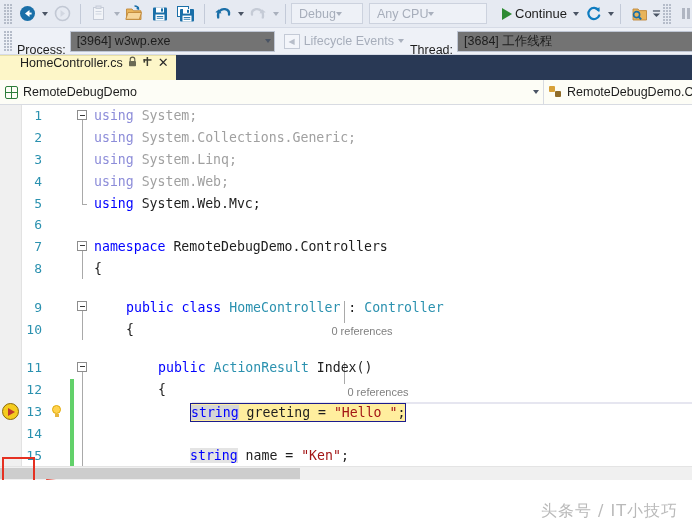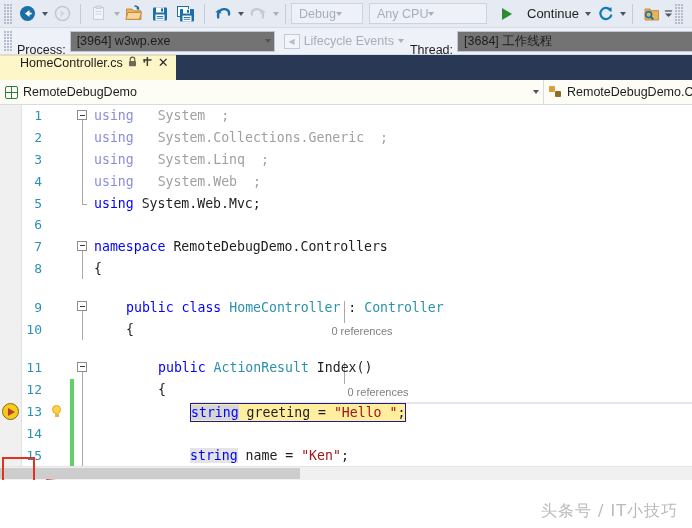--- a/index.html
+++ b/index.html
@@ -82,21 +82,21 @@
     align-items: center;
     padding: 0 4px 0 7px;
     box-sizing: border-box;
     font-size: 12.5px;
     flex: 0 0 auto;
   }
   .combo.cpu { min-width: 118px; }
   .continue-btn {
     display: flex;
     align-items: center;
-    gap: 15px;
+    gap: 3px;
     height: 24px;
     padding: 0 4px 0 5px;
     flex: 0 0 auto;
   }
   .play-tri {
     width: 0; height: 0;
     border-top: 6px solid transparent;
     border-bottom: 6px solid transparent;
     border-left: 10px solid #2e8b33;
   }
@@ -330,21 +330,21 @@
     font-family: "Liberation Sans", sans-serif;
     font-size: 11px;
   }
 
   
   .kw   { color: #0000ff; }
   .kw-d { color: #8c8cd9; }
   .typ  { color: #2b91af; }
   .str  { color: #a31515; }
   .pln  { color: #1e1e1e; }
-  .pln-d{ color: #a0a0a0; margin-left: 16px; }
+  .pln-d{ color: #a0a0a0; }
   .cur-hl {
     background: #ffee9e;
     border: 1px solid #1c1c8c;
     padding: 0px 0px;
     display: inline-block;
     line-height: 17px;
   }
   .sel-grey { background: #d6d6d6; }
   .word-hl  { background: #e4e4e4; }
 

